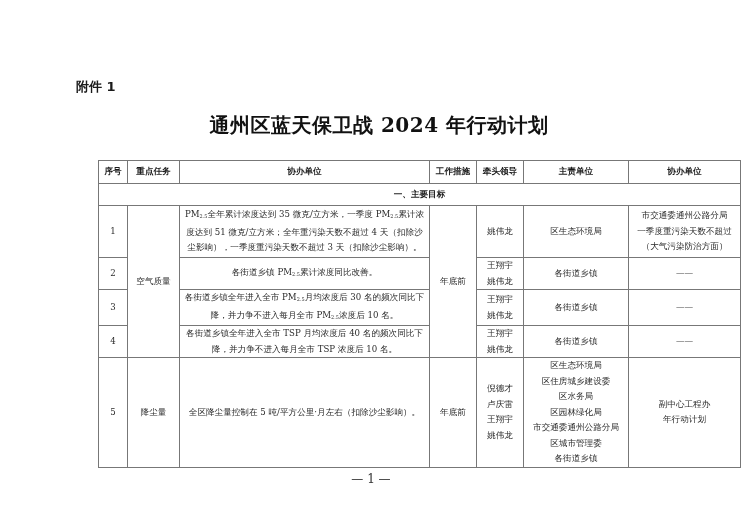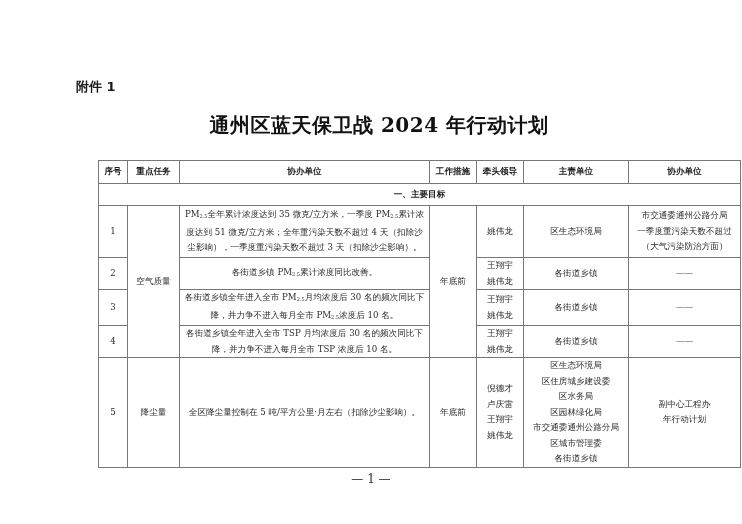--- a/index.html
+++ b/index.html
@@ -92,21 +92,21 @@
       <td class="lines">
           <span>各街道乡镇</span>
         </td>
       <td class="lines dash">
           <span>——</span>
         </td>
     </tr>
 
     <tr class="r4">
       <td>4</td>
-      <td class="measure">各街道乡镇全年进入全市 TSP 月均浓度后 30 名的频次同比下降，并力争不进入每月全市 TSP 浓度后 10 名。</td>
+      <td class="measure">各街道乡镇全年进入全市 TSP 月均浓度后 40 名的频次同比下降，并力争不进入每月全市 TSP 浓度后 10 名。</td>
       <td class="lines">
           <span>王翔宇</span>
           <span>姚伟龙</span>
         </td>
       <td class="lines">
           <span>各街道乡镇</span>
         </td>
       <td class="lines dash">
           <span>——</span>
         </td>

